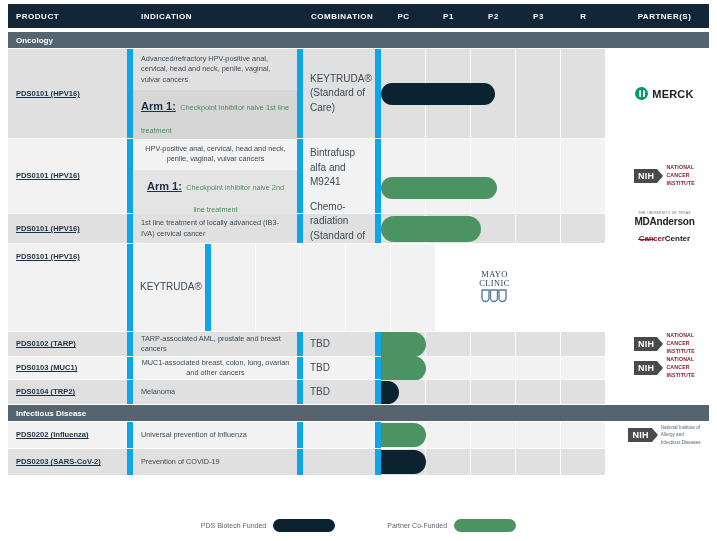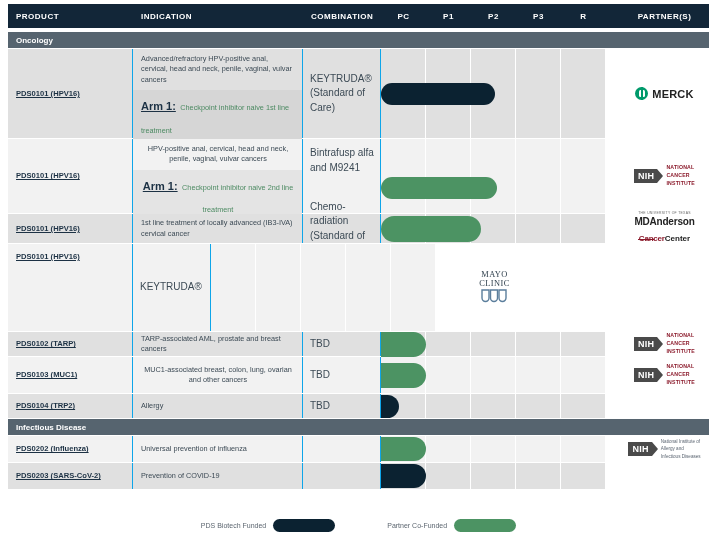--- a/index.html
+++ b/index.html
@@ -37,21 +37,21 @@
     display: flex; height: 17px; align-items: center;
     background: #56646f; border-bottom: 1px solid #fff;
   }
   .section-row .lbl {
     color: #fff; font-size: 8px; font-weight: bold; padding-left: 8px;
   }
   .section-row .blank { background: #56646f; }
   .section-row .white-end { background: #ffffff; flex: 0 0 117px; }
 
   .row { display: flex; border-bottom: 1px solid #ffffff; position: relative; }
-  .row .cell { border-right: 1px solid #0ea5e9; position: relative; }
+  .row .cell { border-right: 6px solid #0ea5e9; position: relative; }
 
   .prod {
     background: #e0e0e0; display: flex; align-items: center;
     padding: 4px 6px 4px 8px;
   }
   .row.alt .prod { background: #f2f2f2; }
   .prod-link {
     font-size: 7.6px; font-weight: bold; color: #1c3144;
     text-decoration: underline; line-height: 1.25;
   }
@@ -356,21 +356,21 @@
           <span class="nih-arrow"></span>
           <span class="nci-txt">
             <span>NATIONAL</span><br>
             <span>CANCER</span><br>
             <span>INSTITUTE</span>
           </span>
         </div>
       </div>
     </div>
 
-    <div class="row alt" style="height:37px">
+    <div class="row alt" style="height:23px">
       <div class="cell c-prod prod">
         <span class="prod-link">PDS0103 (MUC1)</span>
       </div>
       <div class="cell c-ind ind" style="display:flex;align-items:center">
         <div class="ind-main">MUC1-associated breast, colon, lung, ovarian and other cancers</div>
       </div>
       <div class="cell c-comb comb">
         <span class="comb-txt">TBD</span>
       </div>
       <div class="stages">
@@ -394,21 +394,21 @@
           </span>
         </div>
       </div>
     </div>
 
     <div class="row" style="height:25px">
       <div class="cell c-prod prod">
         <span class="prod-link">PDS0104 (TRP2)</span>
       </div>
       <div class="cell c-ind ind" style="display:flex;align-items:center">
-        <div class="ind-main">Allergy</div>
+        <div class="ind-main">Melanoma</div>
       </div>
       <div class="cell c-comb comb">
         <span class="comb-txt">TBD</span>
       </div>
       <div class="stages">
         <div class="stage-col"></div>
         <div class="stage-col"></div>
         <div class="stage-col"></div>
         <div class="stage-col"></div>
         <div class="stage-col"></div>

